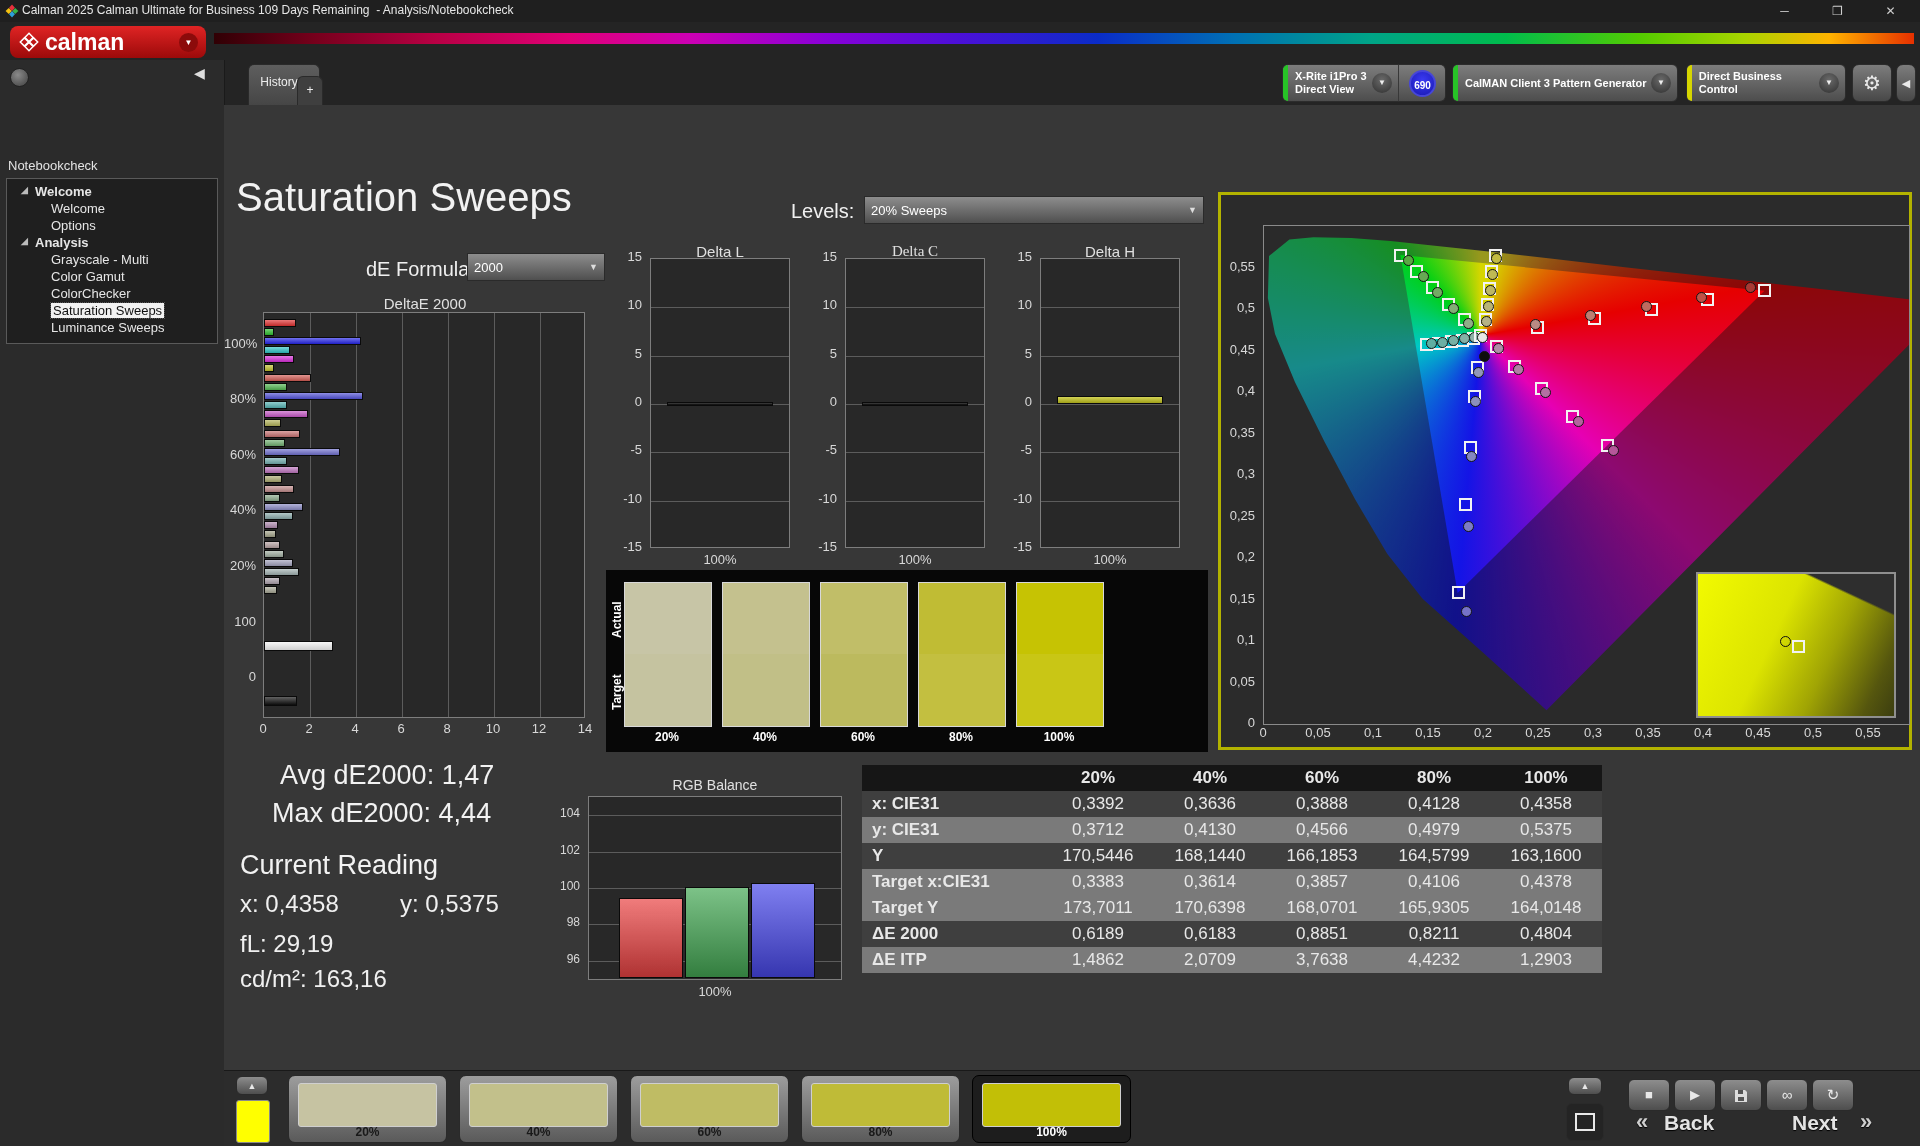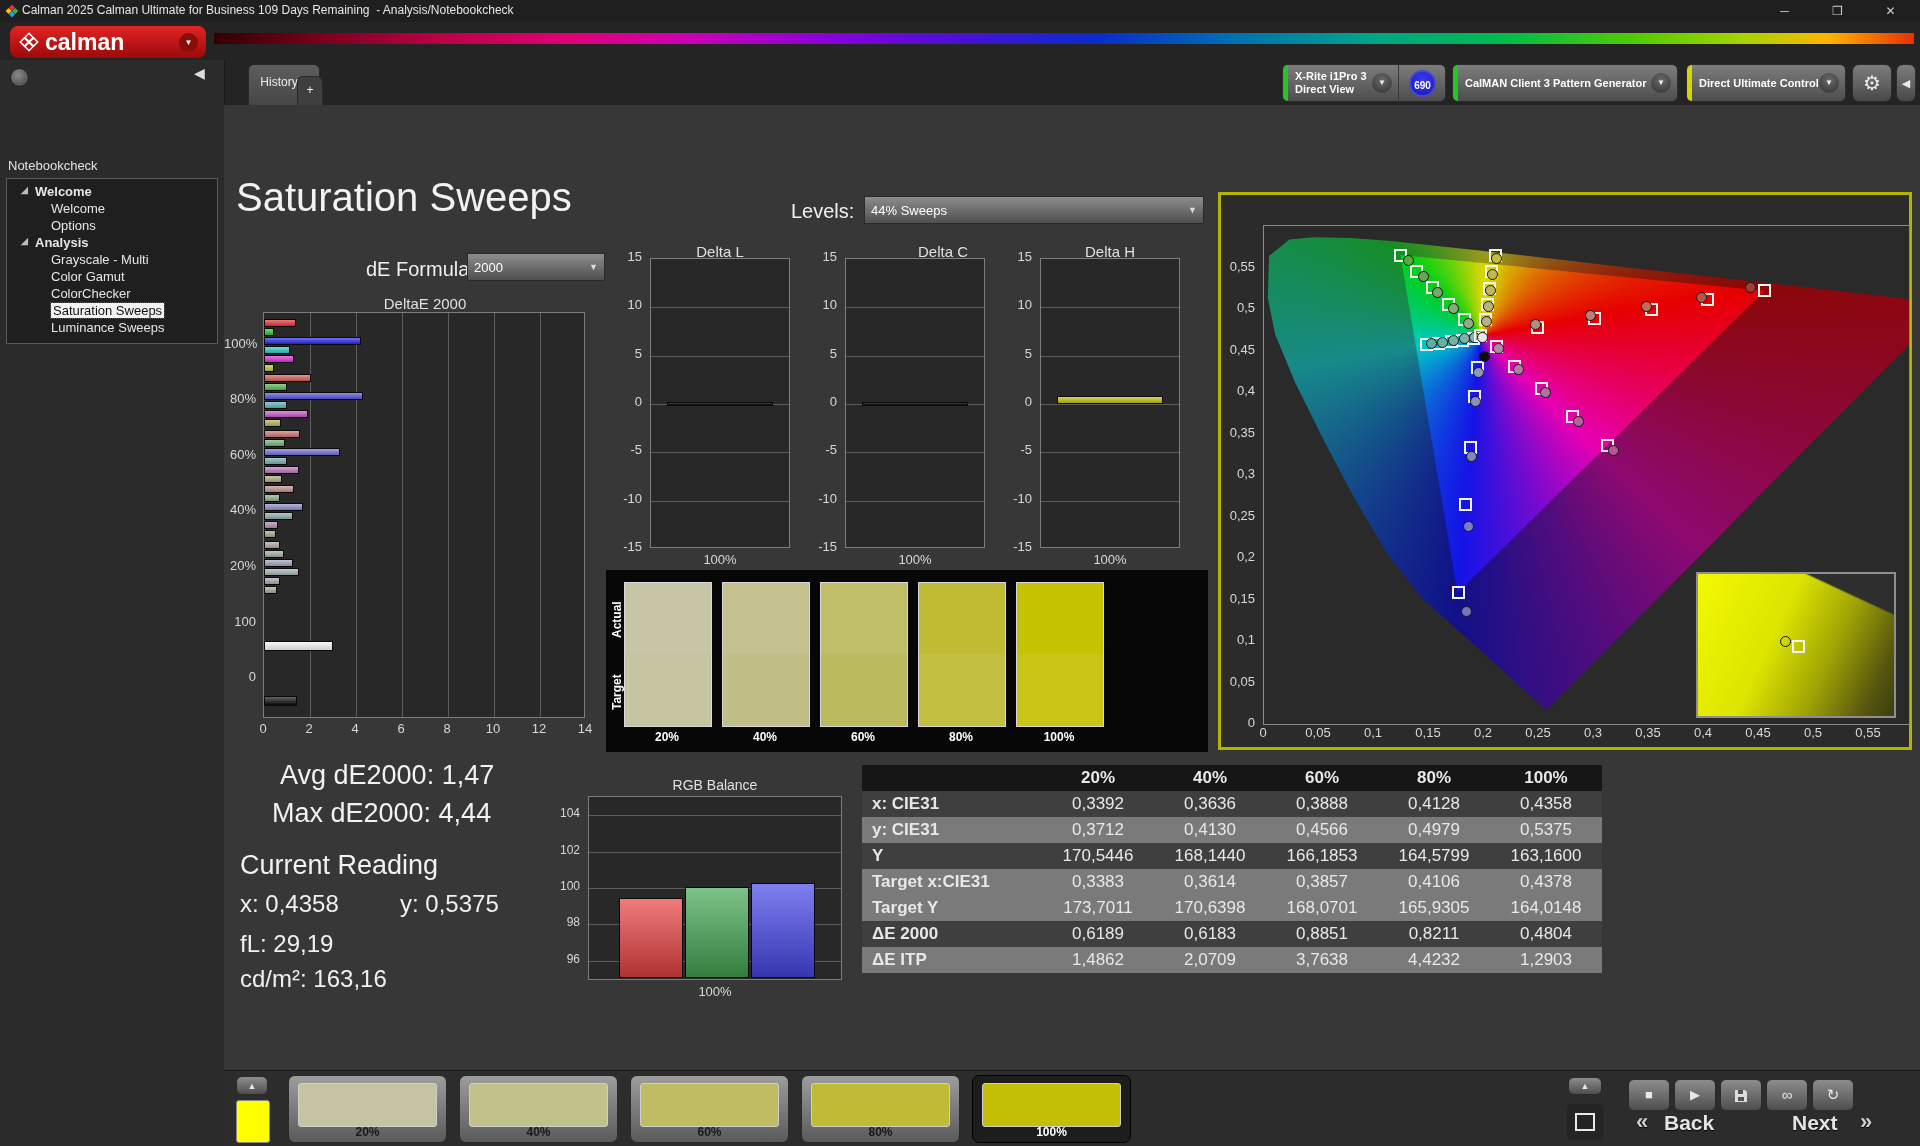--- a/index.html
+++ b/index.html
@@ -144,21 +144,21 @@
     </div>
 
     <div class="abs dd" style="left:1452px;top:4px;width:226px;height:38px;">
       <div class="stripe" style="background:#27c427;"></div>
       <div class="txt">CalMAN Client 3 Pattern Generator</div>
       <div class="arr">▼</div>
     </div>
 
     <div class="abs dd" style="left:1686px;top:4px;width:160px;height:38px;">
       <div class="stripe" style="background:#d6d600;"></div>
-      <div class="txt">Direct Ultimate Control</div>
+      <div class="txt">Direct Business Control</div>
       <div class="arr">▼</div>
     </div>
 
     <div class="abs toolbtn" style="left:1852px;top:4px;width:40px;height:38px;font-size:20px;line-height:36px;">
       <span>⚙</span>
     </div>
     <div class="abs toolbtn" style="left:1896px;top:4px;width:20px;height:38px;font-size:11px;line-height:36px;">
       <span>◀</span>
     </div>
   </div>
@@ -178,21 +178,21 @@
         <div class="tnode child"><span class="sel">Saturation Sweeps</span></div>
         <div class="tnode child"><span>Luminance Sweeps</span></div>
       </div>
   </div>
 
   <div id="main" class="abs">
     <div id="page-title" class="abs">Saturation Sweeps</div>
 
     <div class="abs fieldlabel" style="left:567px;top:95px;">Levels:</div>
     <div class="abs seldd" style="left:640px;top:91px;width:340px;height:28px;">
-      <span>44% Sweeps</span>
+      <span>20% Sweeps</span>
       <span class="arr">▼</span>
     </div>
 
     <div class="abs fieldlabel" style="left:142px;top:153px;">dE Formula:</div>
     <div class="abs seldd" style="left:243px;top:148px;width:138px;height:28px;">
       <span>2000</span>
       <span class="arr">▼</span>
     </div>
 
     <div class="abs charttitle" style="left:40px;top:190px;width:322px;" id="de-title">DeltaE 2000</div>
@@ -269,21 +269,21 @@
     <div class="abs plot" id="dl-plot" style="left:426px;top:153px;width:140px;height:290px;">
         <div class="gridh" style="top: 48.3333px;"></div>
         <div class="gridh" style="top: 96.6667px;"></div>
         <div class="gridh" style="top: 145px;"></div>
         <div class="gridh" style="top: 193.333px;"></div>
         <div class="gridh" style="top: 241.667px;"></div>
         <div class="bar" style="left: 16px; right: 16px; top: 143px; height: 4px; background: linear-gradient(rgba(255, 255, 255, 0.25), rgba(0, 0, 0, 0.2)), rgb(5, 5, 5);"></div>
       </div>
     <div class="abs ticklab" id="dl-xlab" style="left:426px;top:447px;width:140px;text-align:center;">100%</div>
 
-    <div class="abs charttitle" id="dc-title" style="left:649px;top:138px;width:140px;">Delta C</div>
+    <div class="abs charttitle" id="dc-title" style="left:621px;top:138px;width:140px;font-family:Liberation Serif, serif;">Delta C</div>
     <div class="abs" id="dc-ylab" style="left:583px;top:153px;width:34px;height:290px;">
         <div class="ticklab" style="right: 4px; top: -9px; width: 30px; text-align: right;">15</div>
         <div class="ticklab" style="right: 4px; top: 39.3333px; width: 30px; text-align: right;">10</div>
         <div class="ticklab" style="right: 4px; top: 87.6667px; width: 30px; text-align: right;">5</div>
         <div class="ticklab" style="right: 4px; top: 136px; width: 30px; text-align: right;">0</div>
         <div class="ticklab" style="right: 4px; top: 184.333px; width: 30px; text-align: right;">-5</div>
         <div class="ticklab" style="right: 4px; top: 232.667px; width: 30px; text-align: right;">-10</div>
         <div class="ticklab" style="right: 4px; top: 281px; width: 30px; text-align: right;">-15</div>
       </div>
     <div class="abs plot" id="dc-plot" style="left:621px;top:153px;width:140px;height:290px;">

